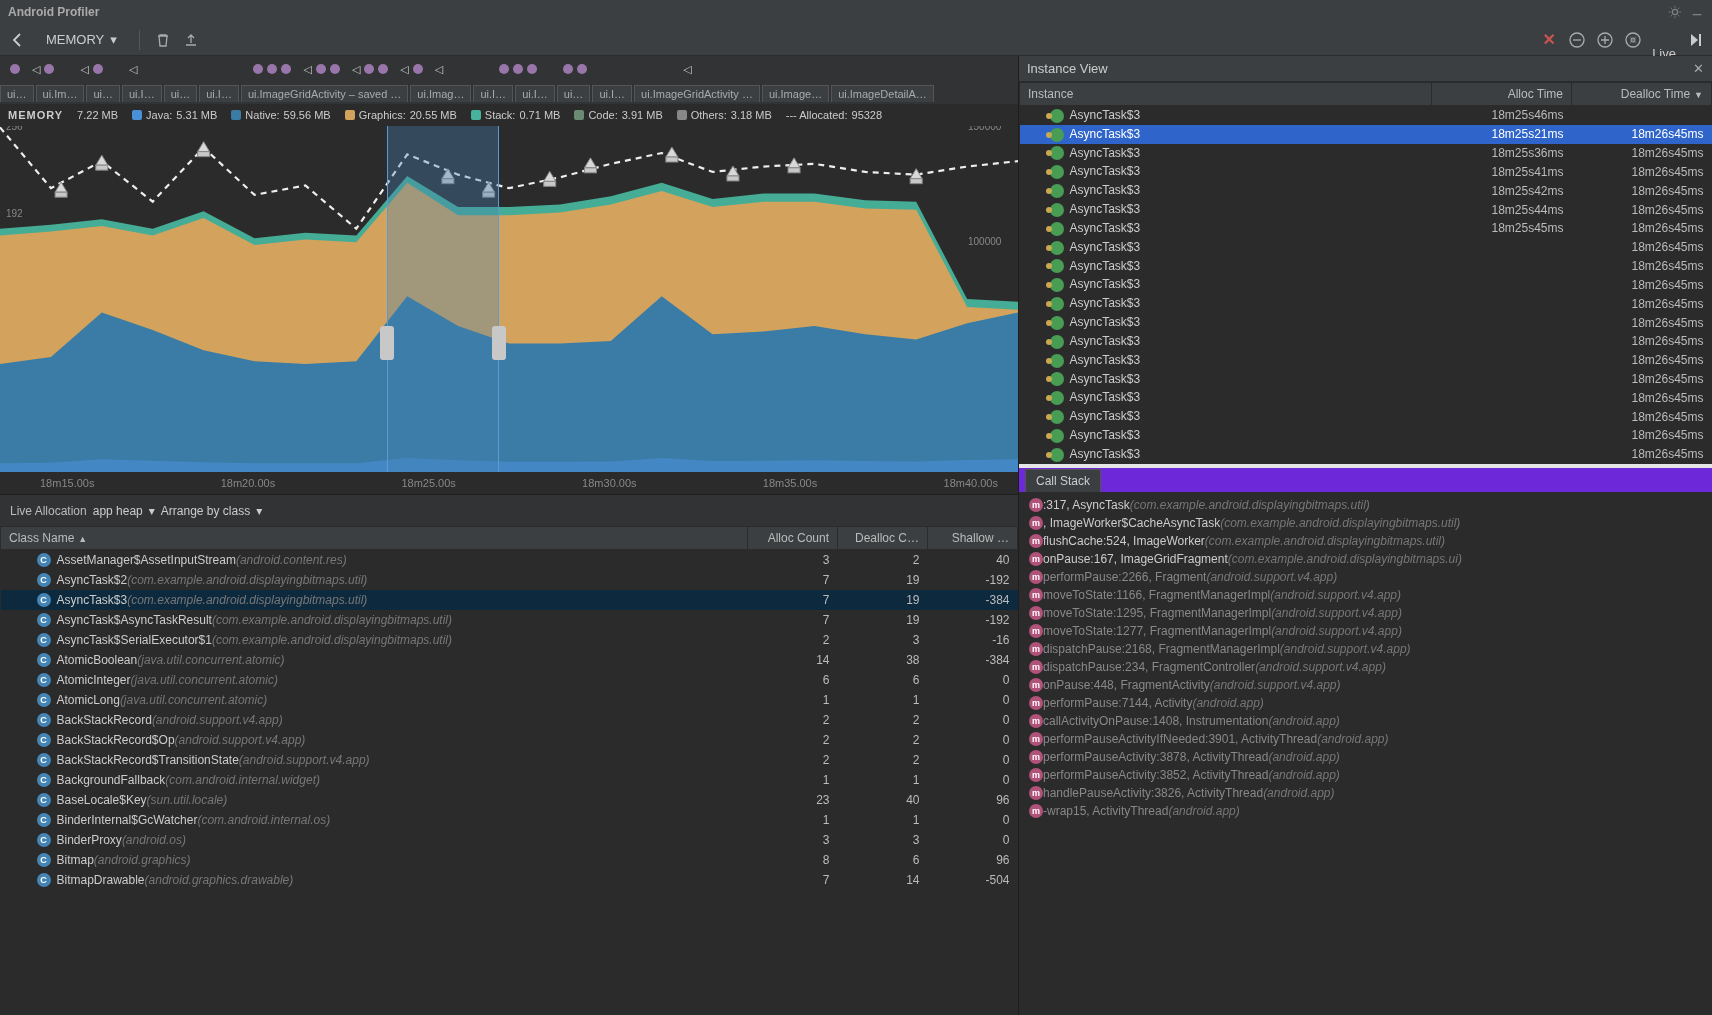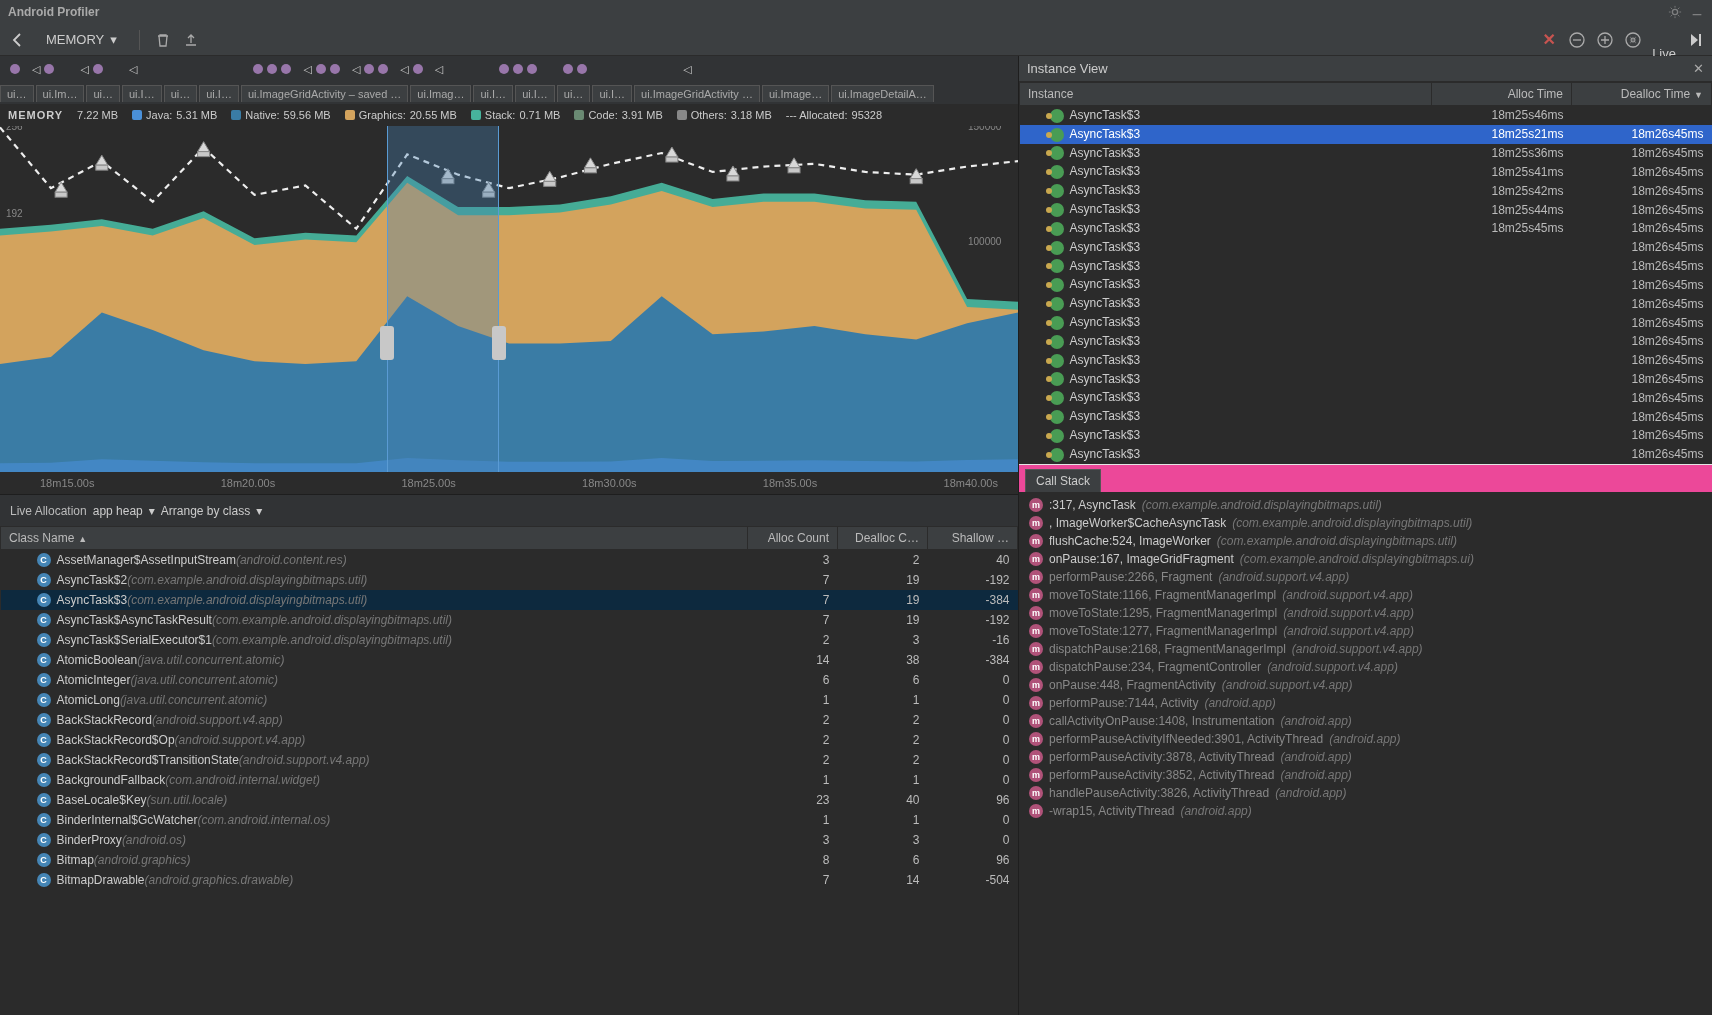--- a/index.html
+++ b/index.html
@@ -67,24 +67,24 @@
 .instance-table th { background:#3c3f41; text-align:left; padding:4px 8px; font-weight:normal; color:#bbb; border:1px solid #2b2b2b; font-size:12px; }
 .instance-table th.num { text-align:right; width:140px; }
 .instance-table td { padding:2px 8px; }
 .instance-table td.num { text-align:right; }
 .instance-table tr.sel { background:#2f65ca; color:#fff; }
 .instance-table tr.sel .class-name { color:#fff; }
 .inst-icon { display:inline-flex; width:14px; height:14px; border-radius:50%; background:#499c54; color:#fff; font-size:9px; font-weight:bold; align-items:center; justify-content:center; margin-right:6px; vertical-align:middle; position:relative; }
 .inst-icon::before { content:""; position:absolute; left:-4px; width:6px; height:6px; background:#c9a84f; border-radius:50%; }
 
 
-.callstack-tab-row { background:#ec4899; height:28px; display:flex; align-items:flex-end; padding-left:6px; border-top:1px solid #e5e5e5; }
+.callstack-tab-row { background:#6d28d9; height:28px; display:flex; align-items:flex-end; padding-left:6px; border-top:4px solid #e5e5e5; }
 .callstack-tab { background:#3c3f41; border:1px solid #555; border-bottom:none; padding:4px 10px; font-size:12px; color:#ccc; }
 .callstack { flex:1; overflow:auto; padding:4px 0; }
-.stack-row { padding:2px 10px; display:flex; align-items:center; gap:6px; cursor:pointer; }
+.stack-row { padding:2px 10px; display:flex; align-items:center; cursor:pointer; }
 .m-icon { width:14px; height:14px; border-radius:50%; background:#b05279; color:#fff; font-size:9px; font-weight:bold; display:flex; align-items:center; justify-content:center; flex-shrink:0; }
 .m-icon::after{content:"m";}
 .stack-method { color:#ccc; }
 .stack-method.dim { color:#888; }
 .stack-loc { color:#777; font-style:italic; }
 
 .sort-arrow { font-size:9px; margin-left:4px; }
 svg { display:block; }
 </style>
 </head>

